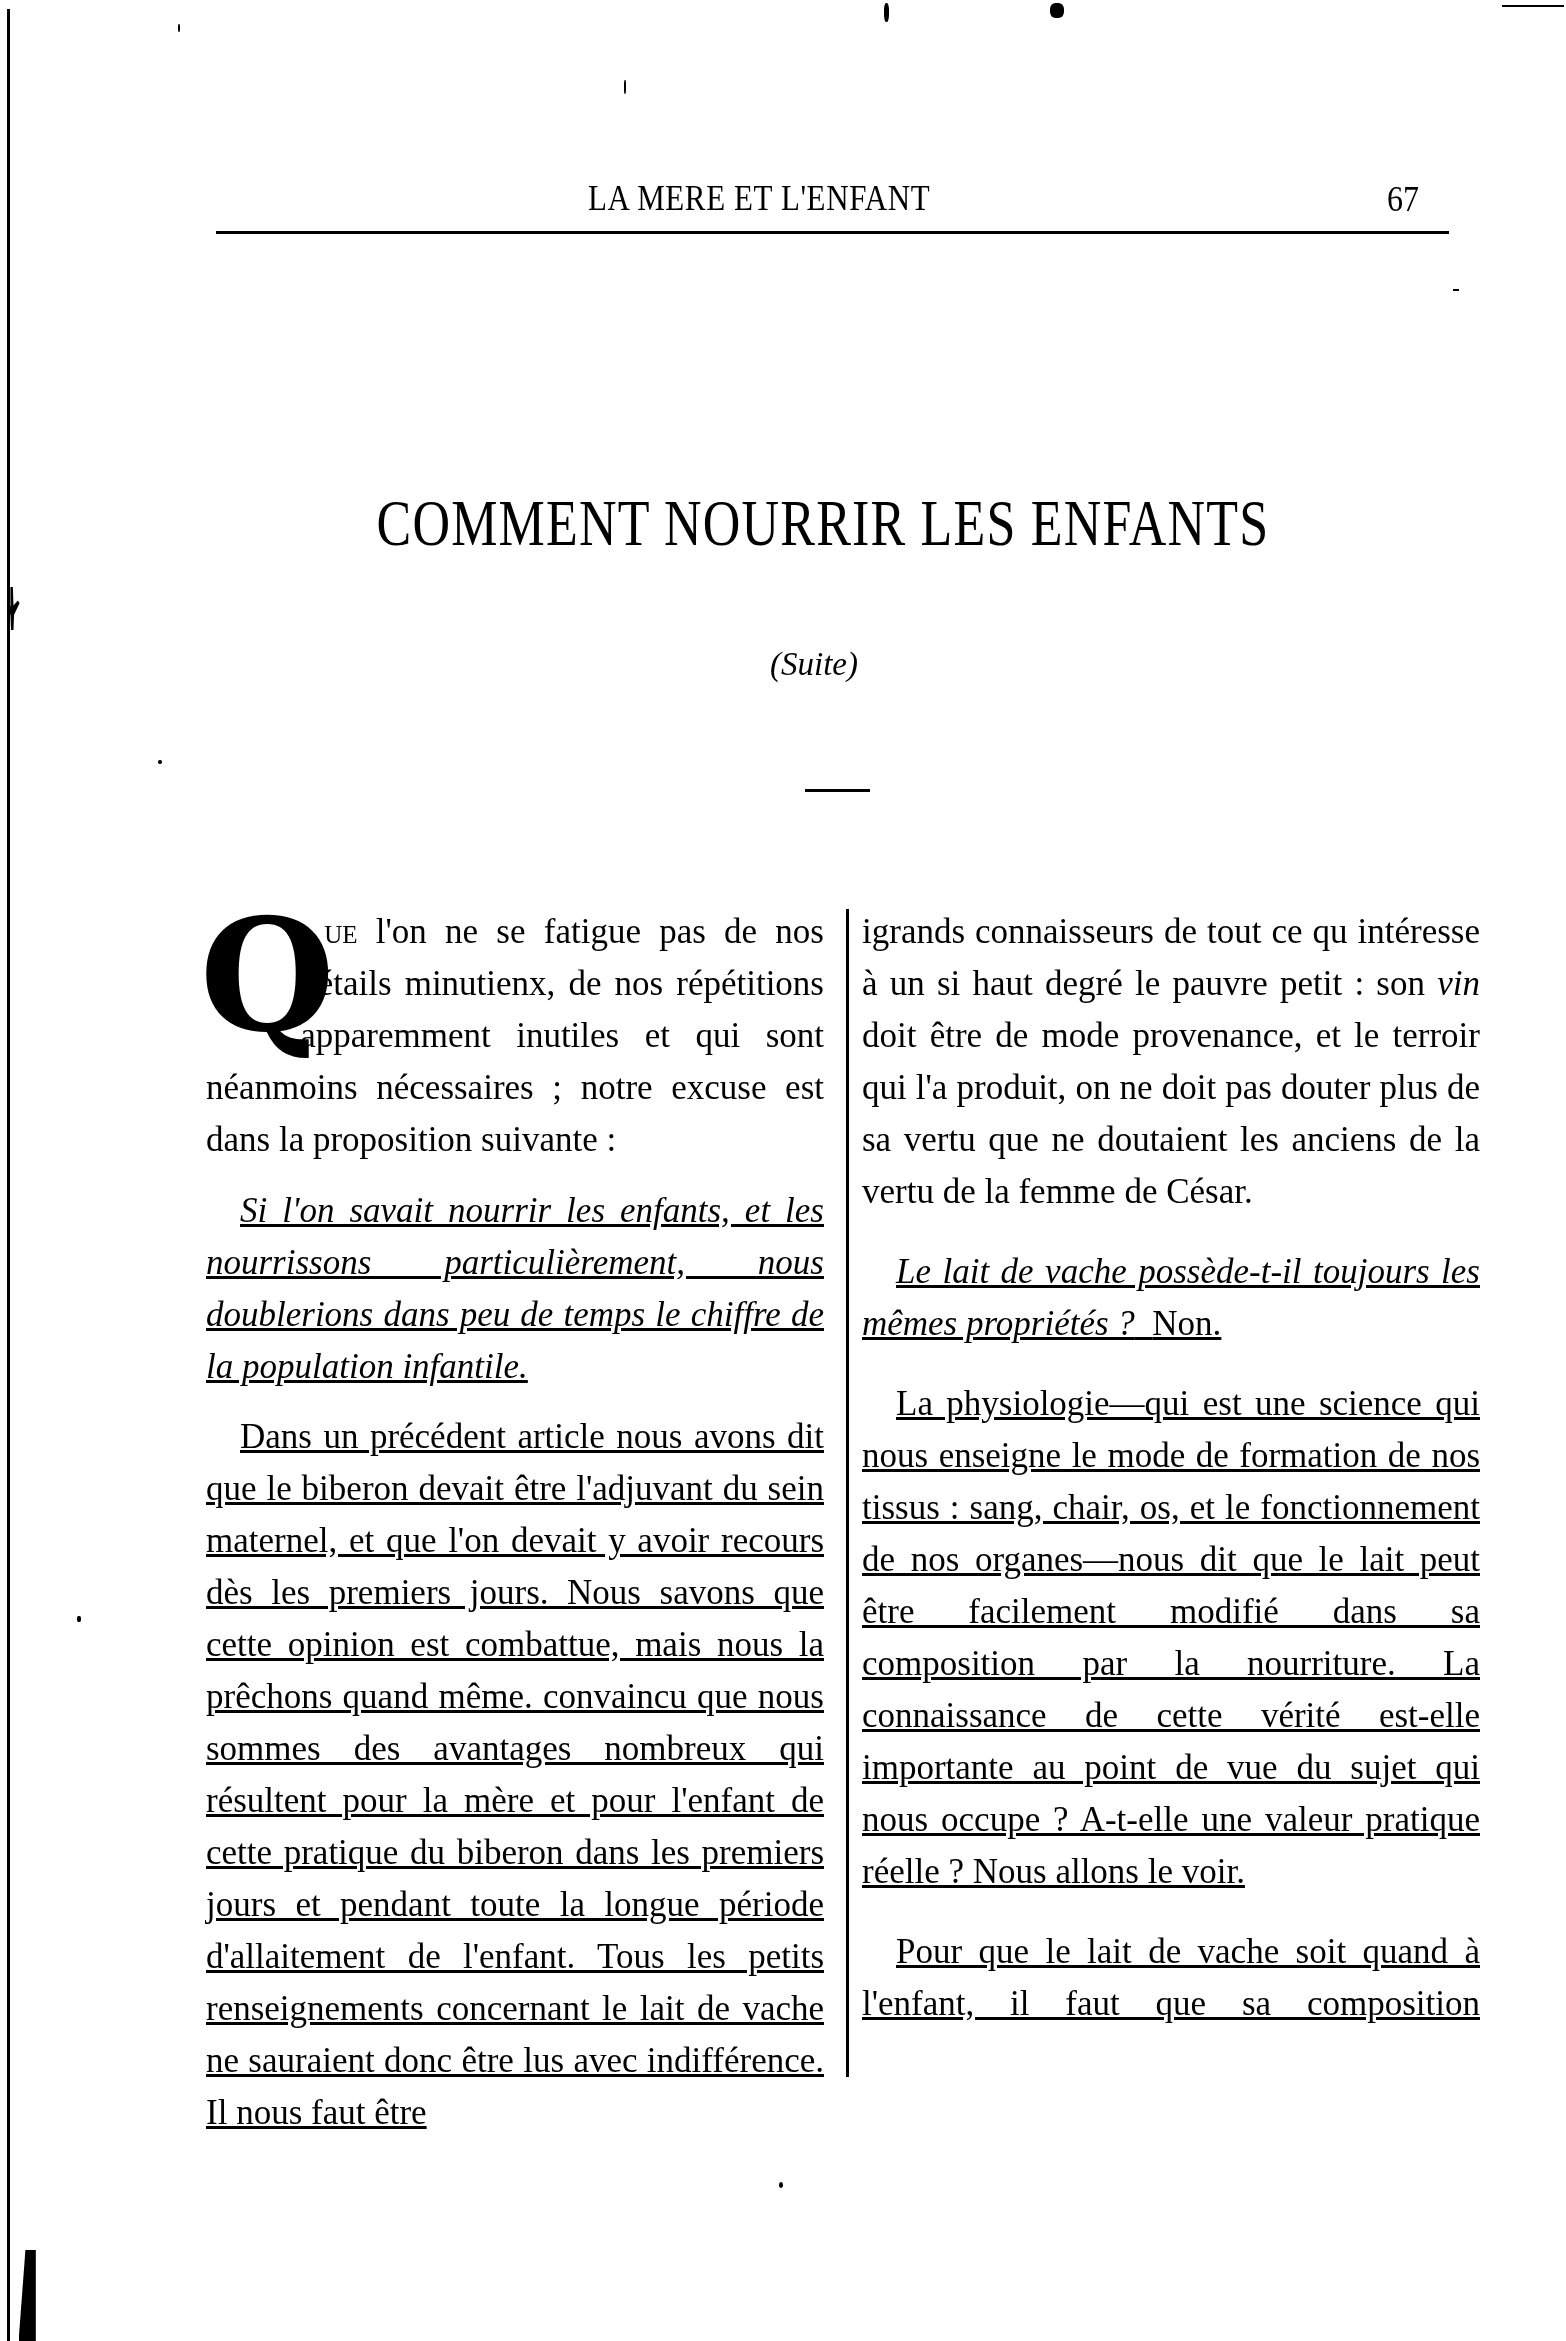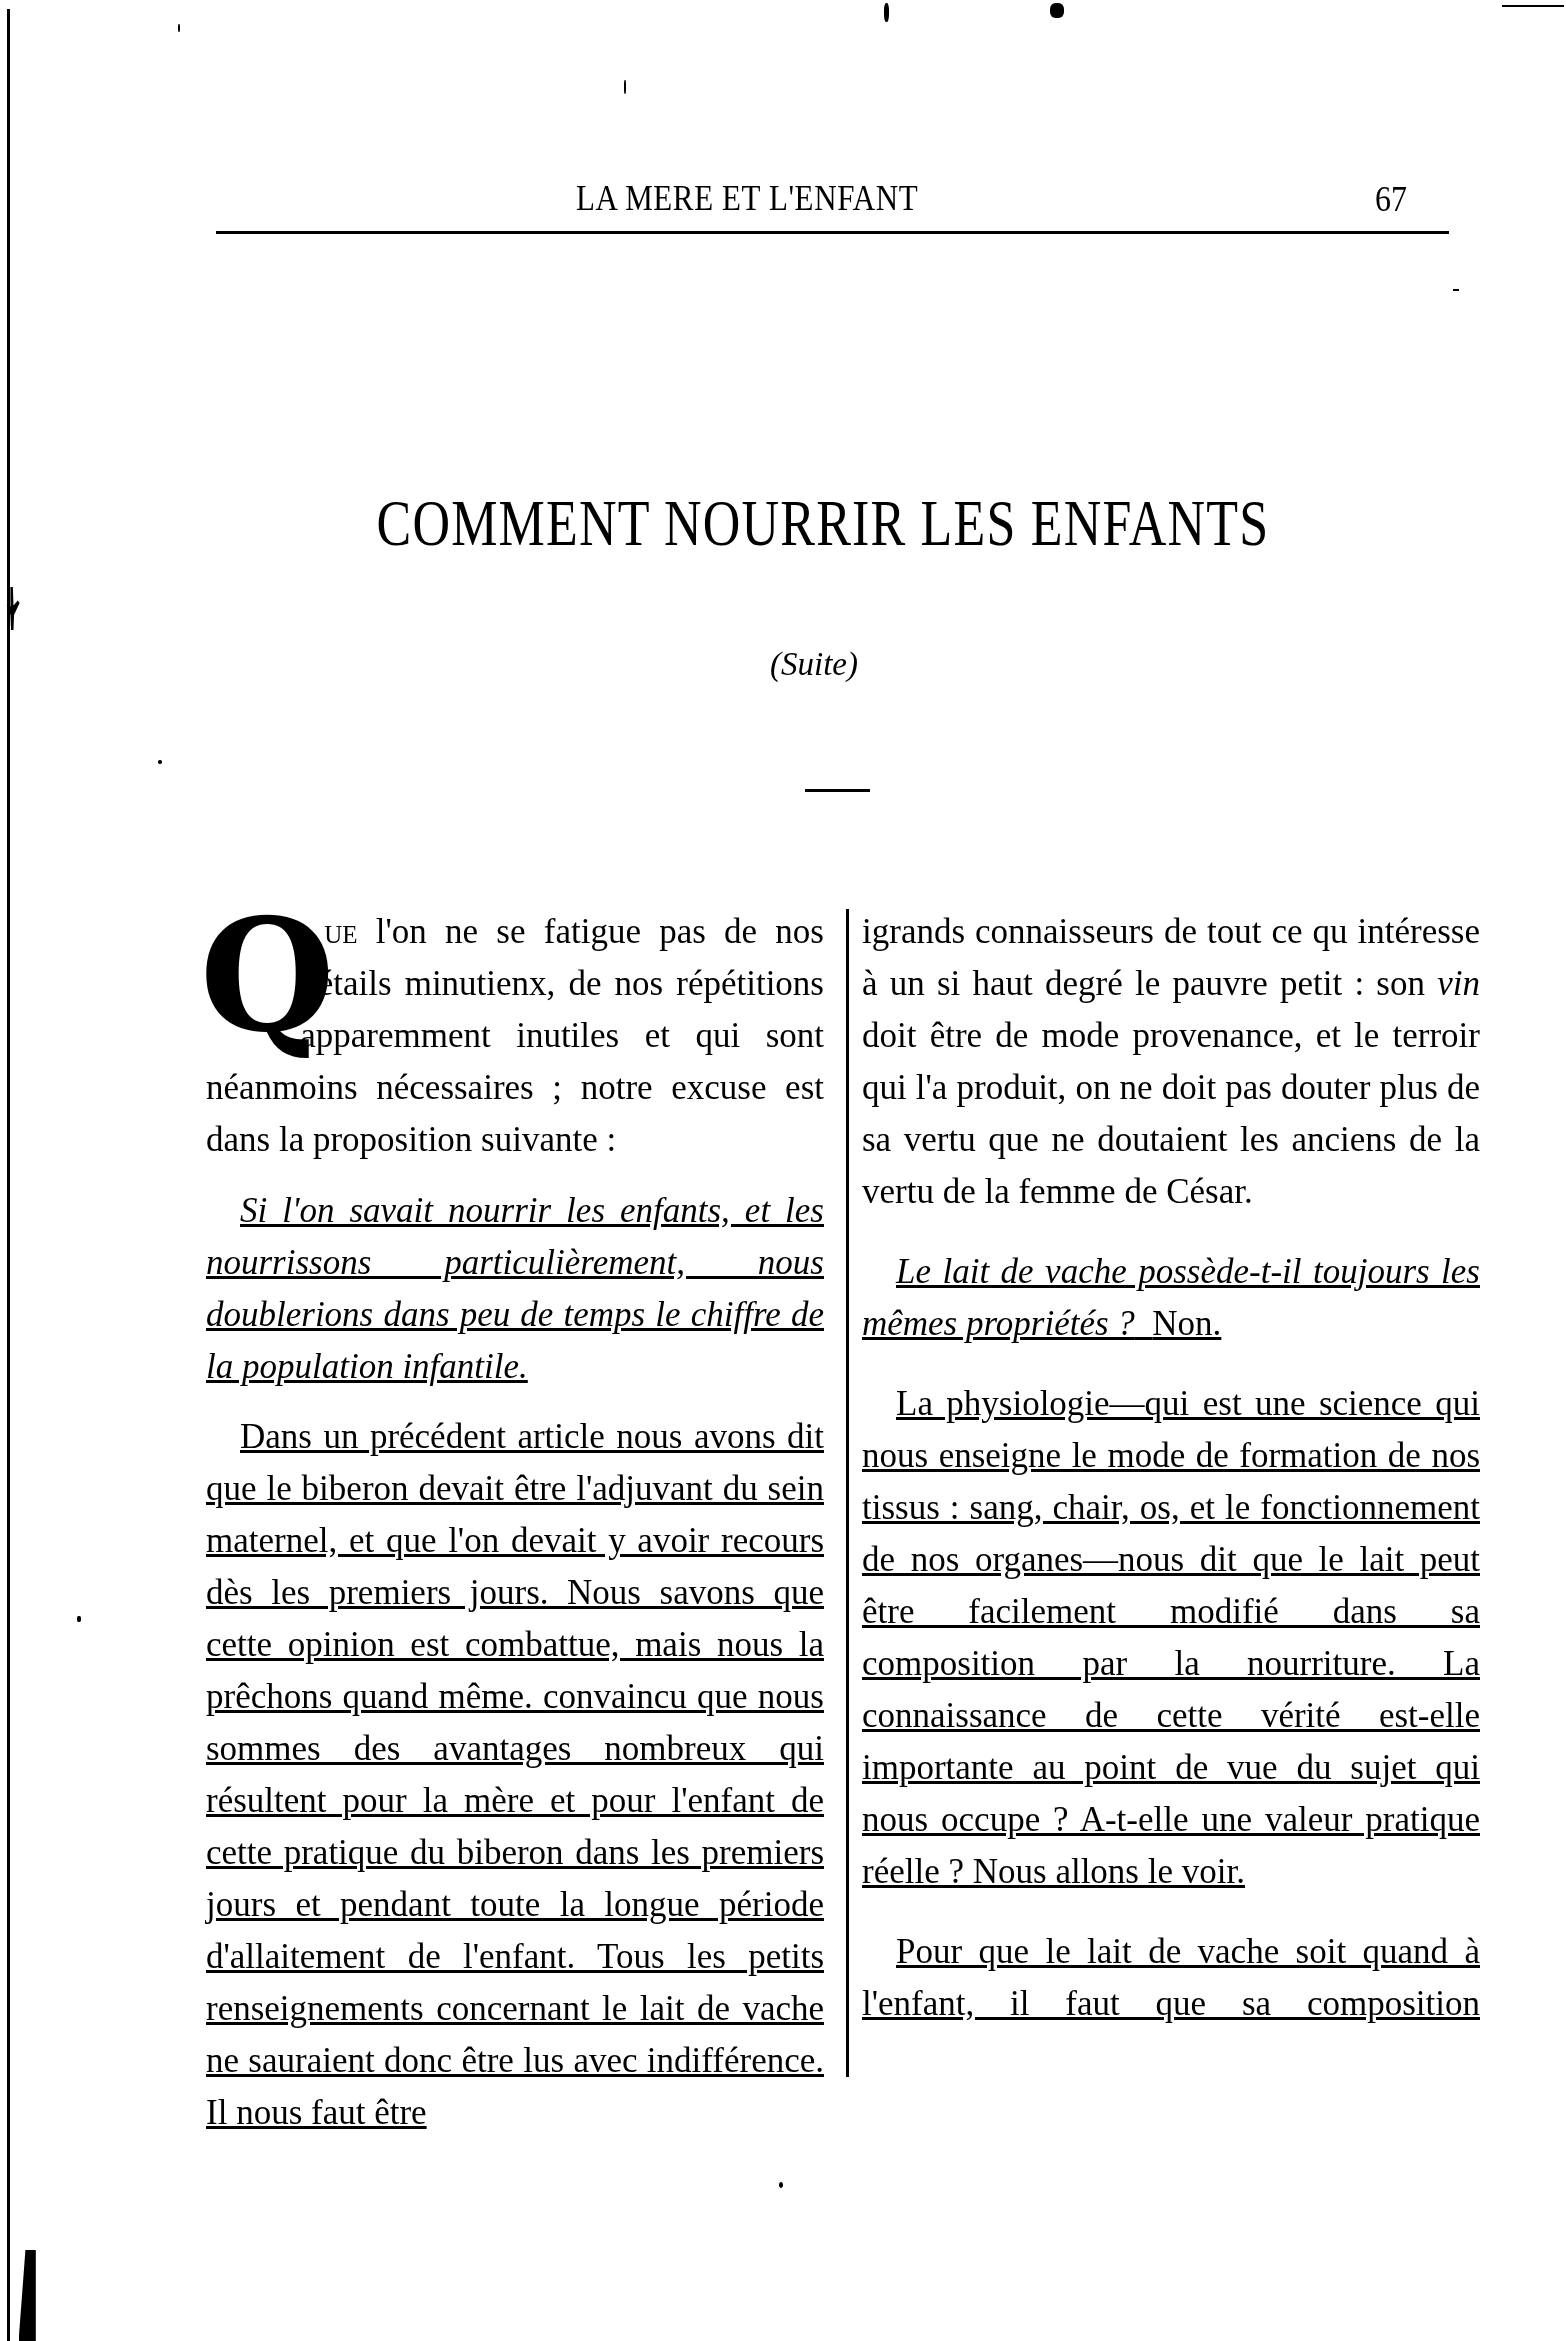--- a/index.html
+++ b/index.html
@@ -8,21 +8,21 @@
     font-family: "DejaVu Serif", "Liberation Serif", serif; color: #000;
   }
   .gutter-line {
     position: absolute; left: 6.8px; top: 8.7px; width: 3.7px; height: 2333px; background: #000;
   }
   .gutter-flare { position: absolute; left: 2.5px; top: 587px; width: 18.5px; height: 43px; }
   .gutter-foot { position: absolute; left: 18.5px; top: 2250px; width: 17.3px; height: 92px; background:#000; clip-path: polygon(40% 0, 100% 0, 100% 100%, 0 100%); }
   .speck { position: absolute; background: #000; border-radius: 40%; }
 
   .running-head {
-    position: absolute; left: 198px; top: 172px; width: 1236px; height: 49px;
+    position: absolute; left: 210px; top: 172px; width: 1236px; height: 49px;
   }
   .running-title {
     position: absolute; left: 378px; top: 6.2px;
     font-family: "Liberation Serif", serif; font-size: 31px; letter-spacing: 0.6px;
     transform: scaleY(1.15); transform-origin: left top;
   }
   .page-number {
     position: absolute; left: 1177px; top: 6.2px;
     font-family: "Liberation Serif", serif; font-size: 32px; transform: scaleY(1.15); transform-origin: left top;
   }

